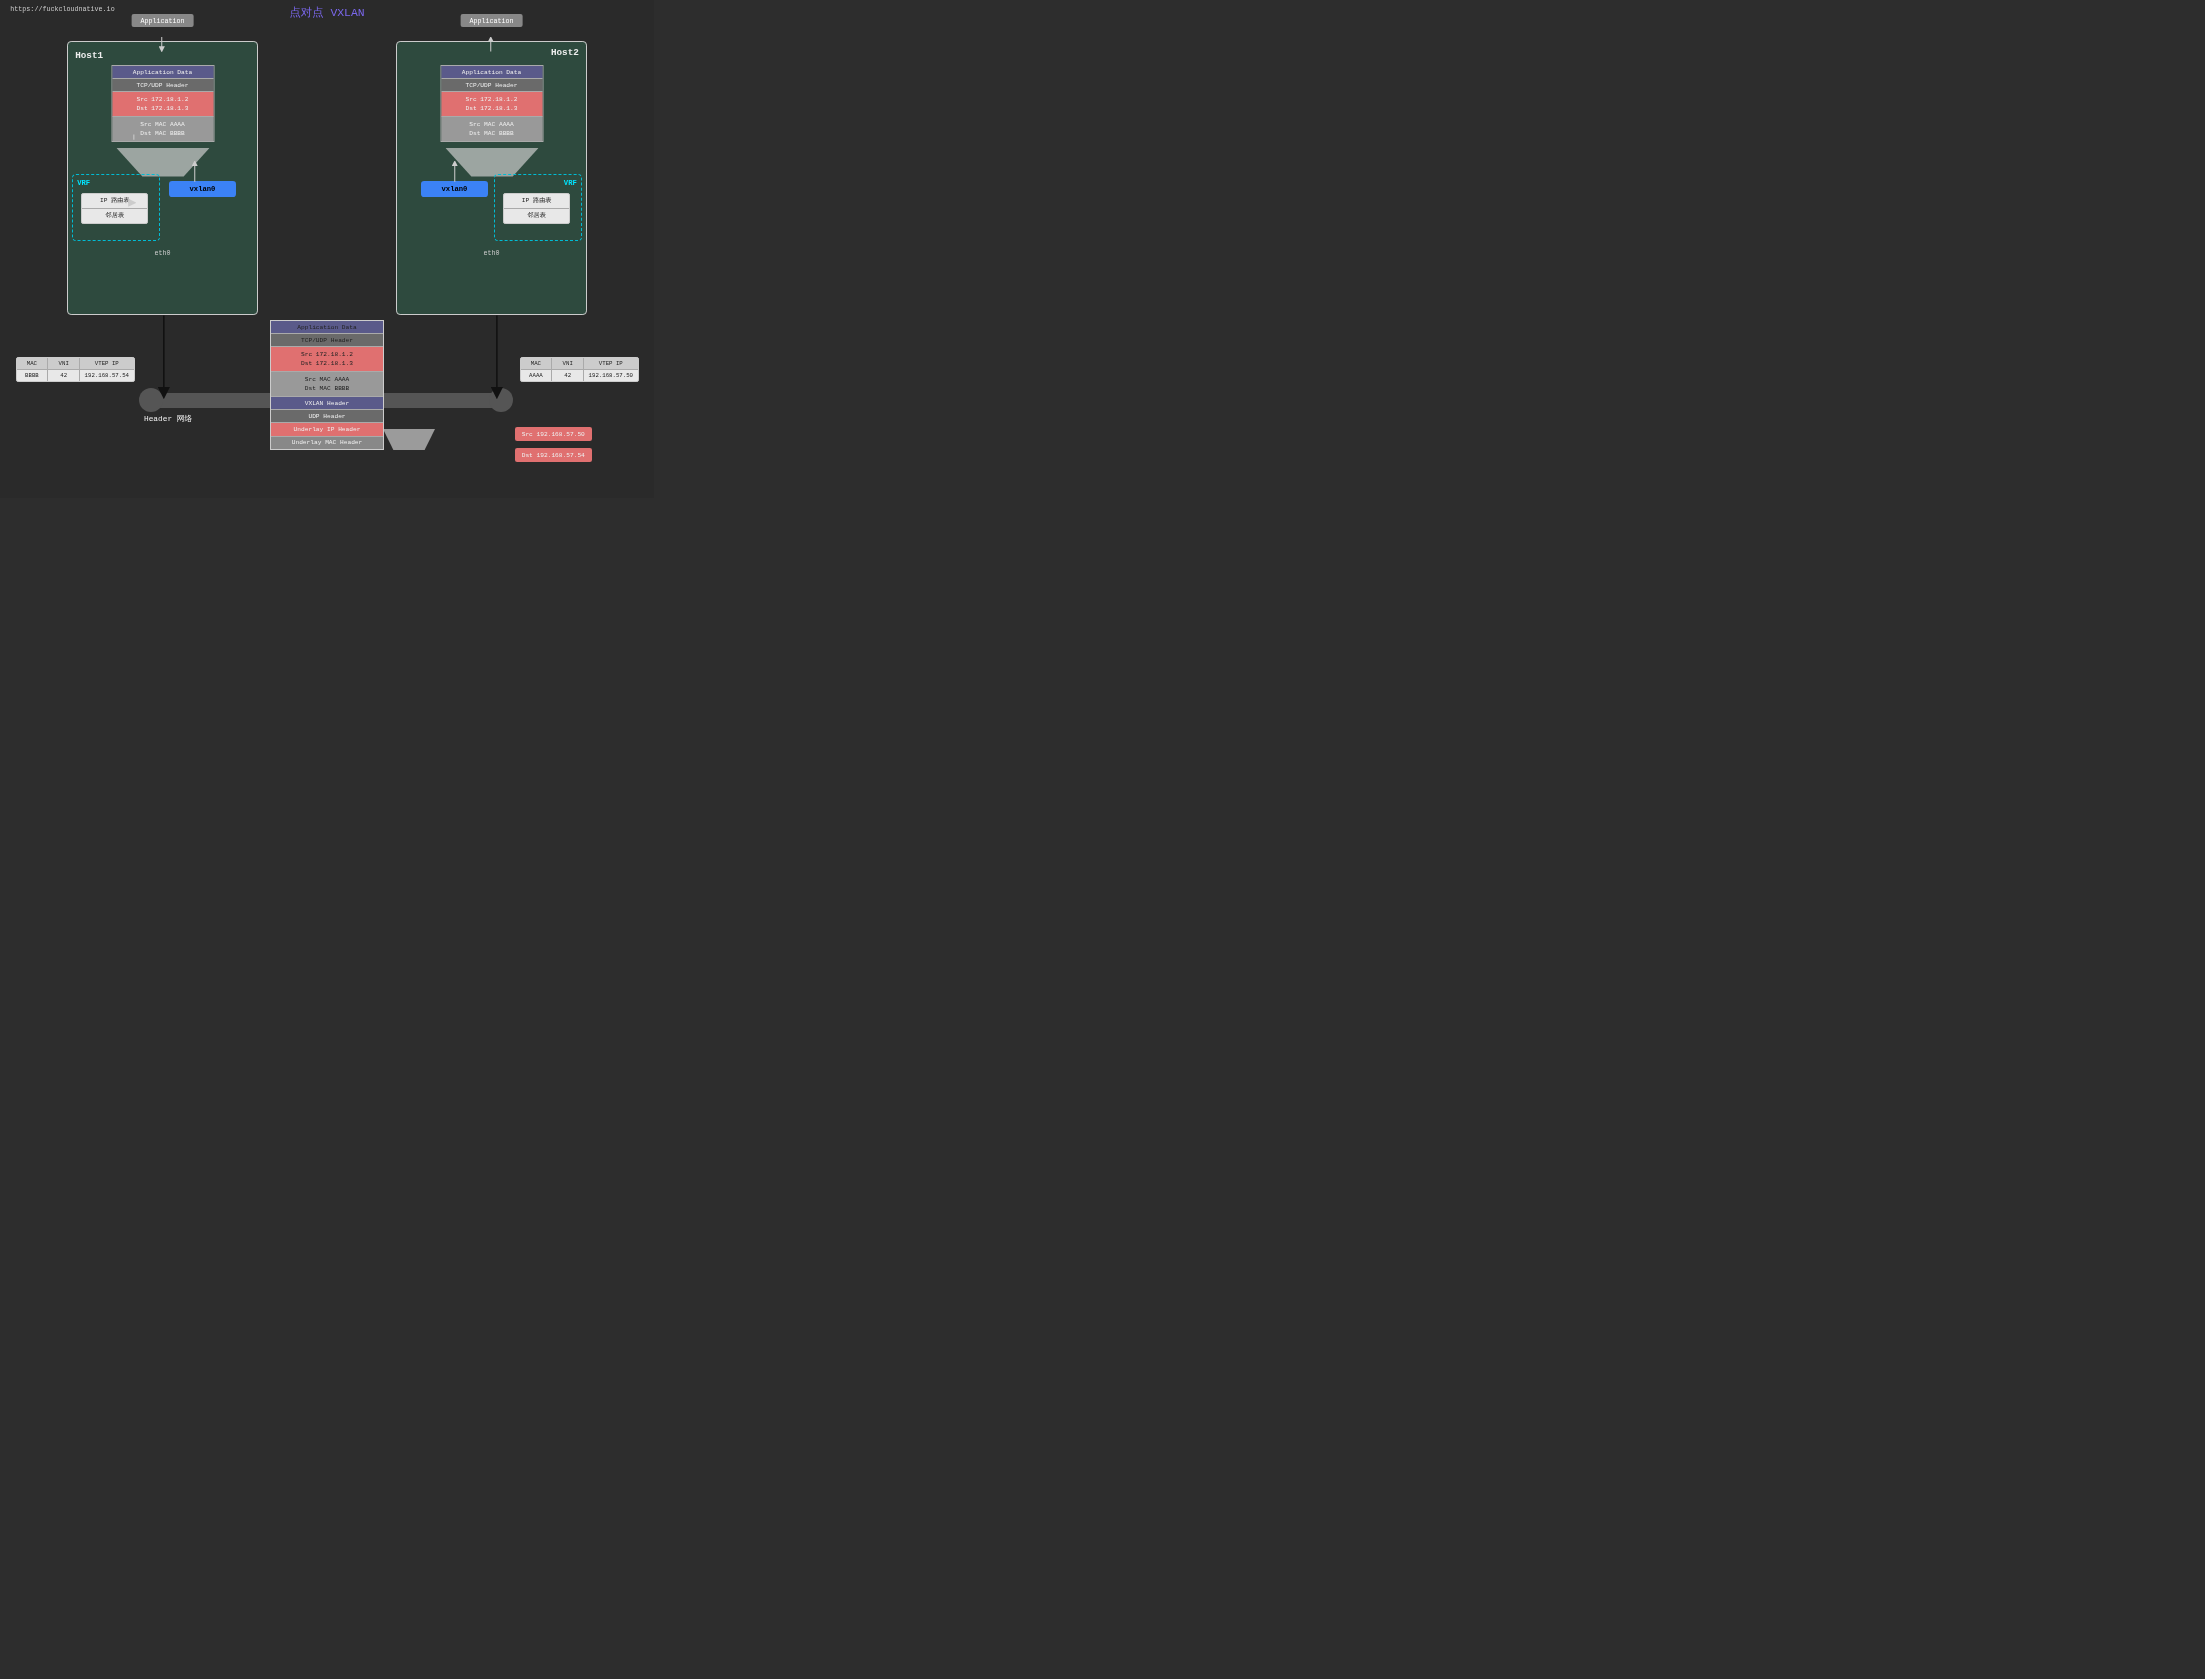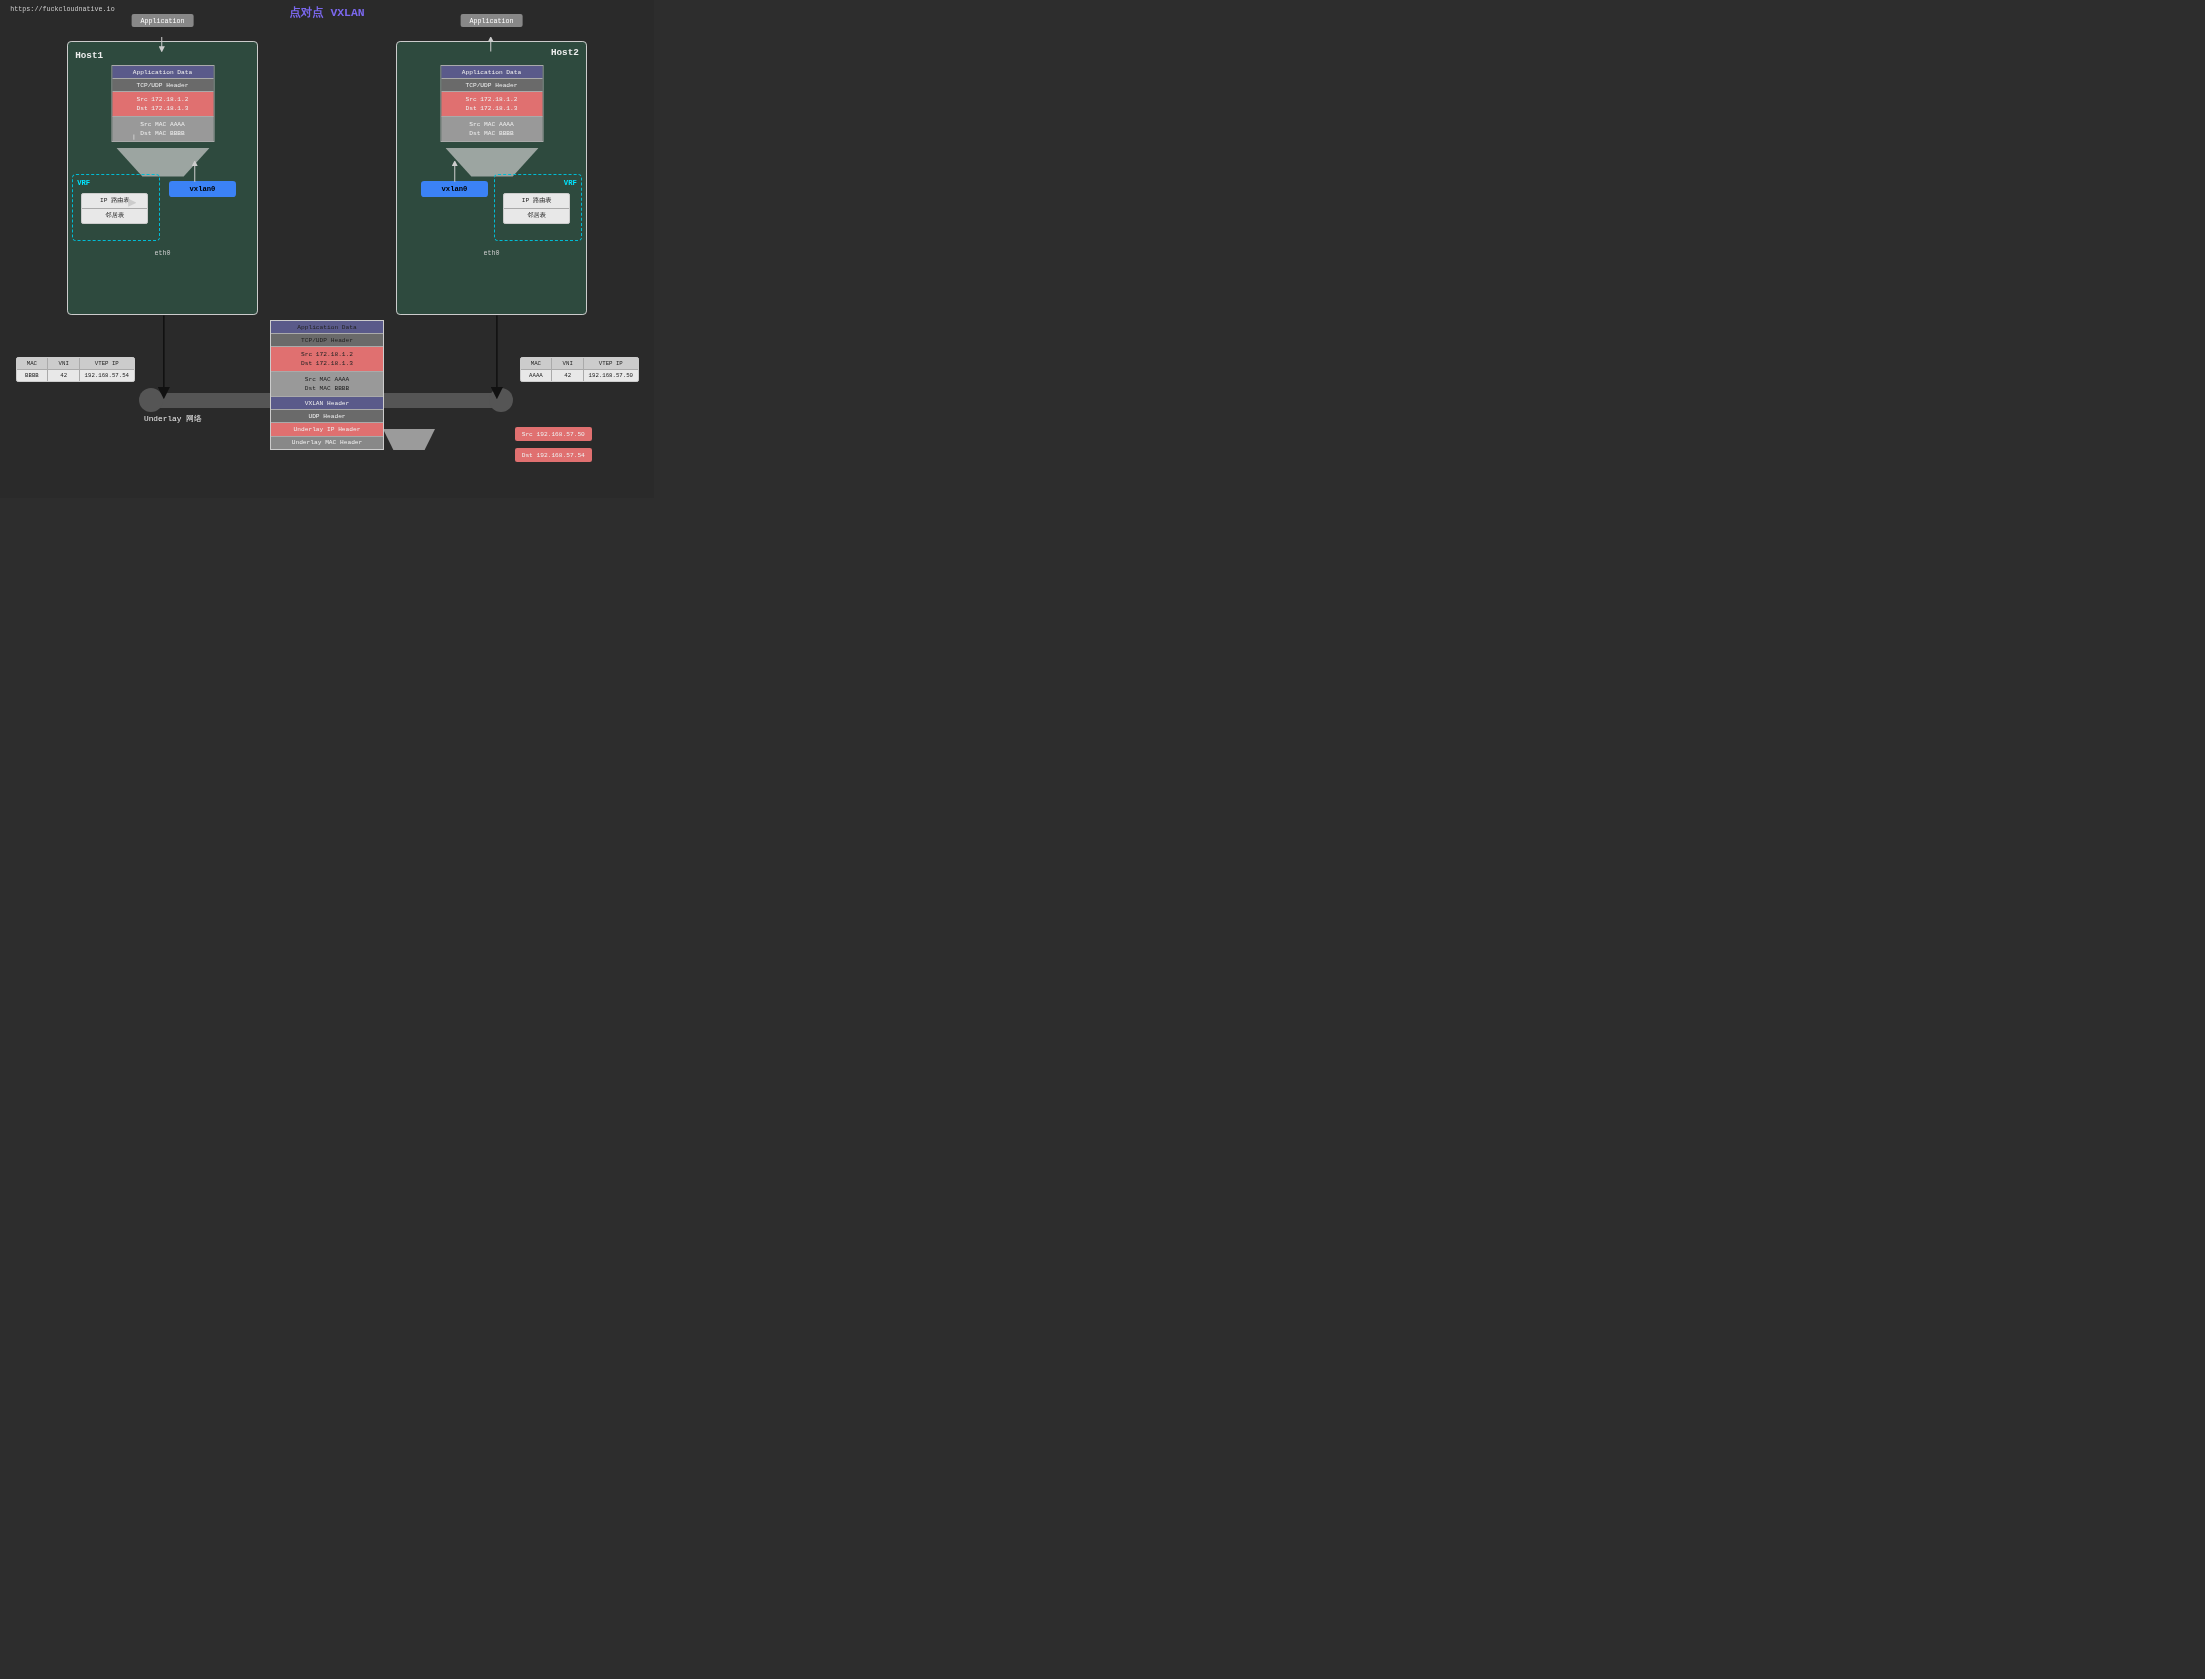--- a/index.html
+++ b/index.html
@@ -25,21 +25,21 @@
       color: #ccc;
       font-size: 6.7px;
     }
     .page-title {
       position: absolute;
       top: 5.2px;
       left: 50%;
       transform: translateX(-50%);
       color: #7b68ee;
       font-size: 11.4px;
-      font-weight: bold;
+      font-weight: normal;
     }
 
     
     .host-box {
       position: absolute;
       border: 1px solid #ccc;
       border-radius: 4.1px;
       background: #2e4a3e;
     }
     .host1-box {
@@ -350,21 +350,21 @@
       <div class="mac-table-cell" style="flex:2;">192.168.57.50</div>
     </div>
   </div>
 
   <div style="position:absolute; top:393px; left:145px; width:367px; height:14.5px; background:#555; border-radius:7.2px; z-index:0;"></div>
 
   <div style="position:absolute; top:388px; left:139px; width:24px; height:24px; background:#555; border-radius:50%; z-index:1;"></div>
 
   <div style="position:absolute; top:388px; right:141px; width:24px; height:24px; background:#555; border-radius:50%; z-index:1;"></div>
 
-  <div class="overlay-label" style="left:144px; top:413px;">Underlay 网络</div>
+  <div class="overlay-label" style="left:144px; top:413px;">Header 网络</div>
 
   <div class="center-packet" style="position:absolute; left:270px; top:320px; z-index:10;">
     <div class="packet-row row-app">Application Data</div>
     <div class="packet-row row-tcp">TCP/UDP Header</div>
     <div class="packet-row row-ip" style="line-height:1.5">Src 172.18.1.2<br>Dst 172.18.1.3</div>
     <div class="packet-row row-mac" style="line-height:1.5">Src MAC AAAA<br>Dst MAC BBBB</div>
     <div class="packet-row row-vxlan" style="background:#5a5a8a;color:#eee;">VXLAN Header</div>
     <div class="packet-row row-udp" style="background:#6a6a6a;color:#eee;">UDP Header</div>
     <div class="packet-row row-underlay-ip" style="background:#e07070;color:#eee;">Underlay IP Header</div>
     <div class="packet-row row-underlay-mac" style="background:#888;color:#eee;">Underlay MAC Header</div>

